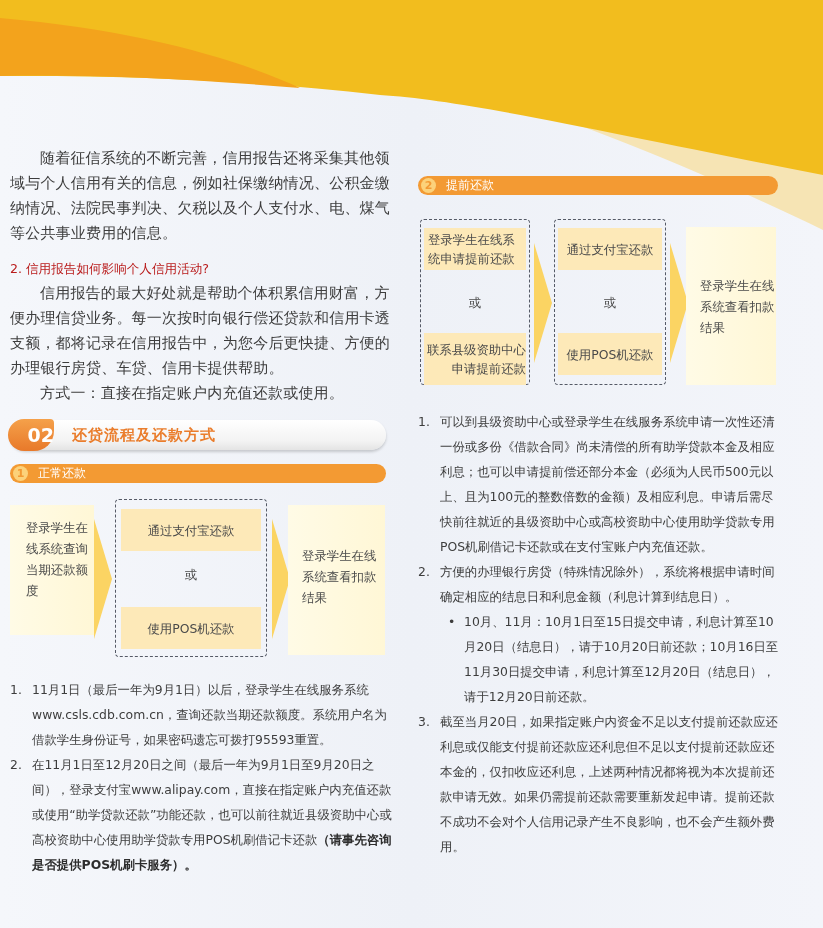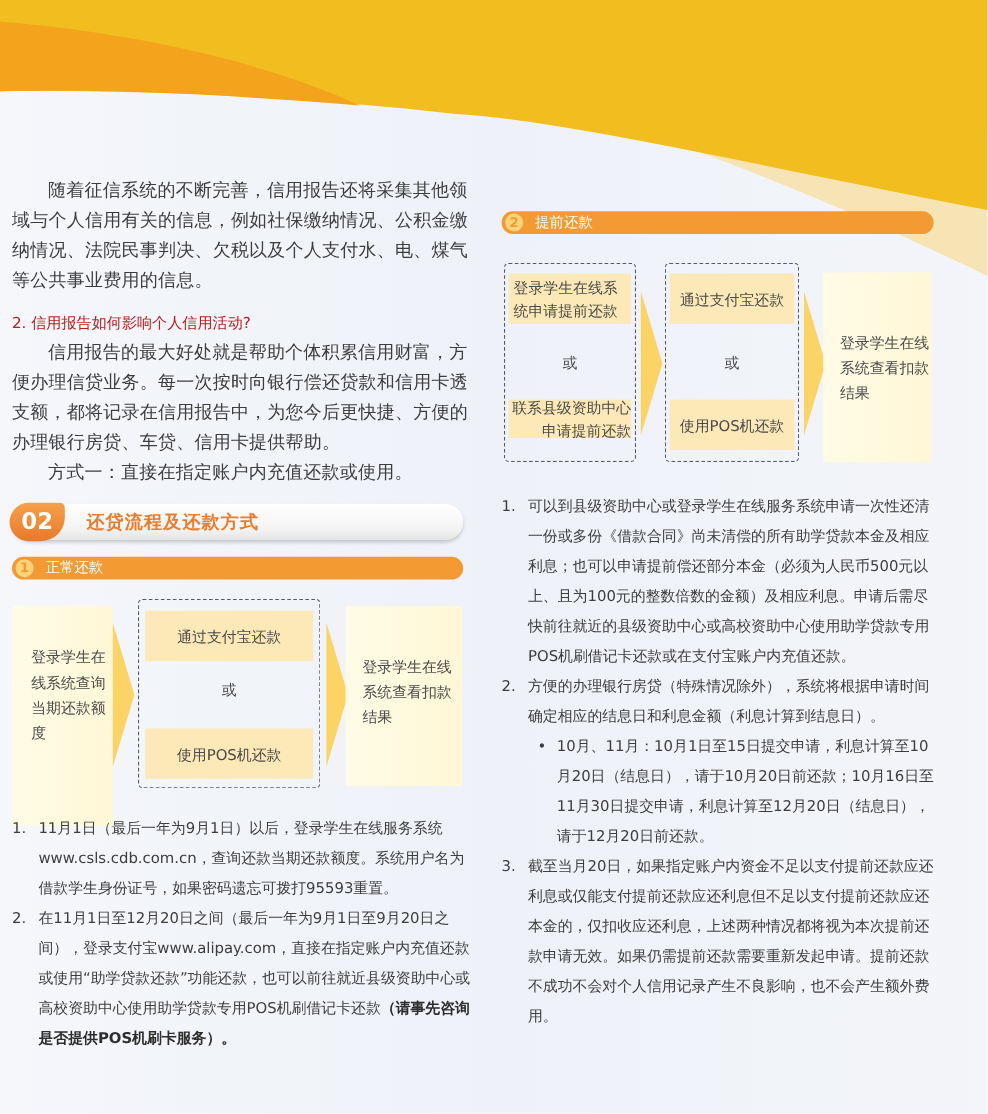--- a/index.html
+++ b/index.html
@@ -18,21 +18,21 @@
     h3.q { color: #b91c1c; font-size: 12.6px; font-weight: normal; line-height: 25px; margin-top: 7px; }
     .sec-header {
       position: relative; height: 30px; margin-top: 14px; width: 376px;
       background: linear-gradient(180deg, #ffffff 0%, #f3f3f3 70%, #e4e4e4 100%);
       border-radius: 15px; box-shadow: 0 2px 3px rgba(0,0,0,0.18);
     }
     .sec-num {
       position: absolute; left: -2px; top: -1px; width: 46px; height: 32px;
       background: linear-gradient(180deg, #f5a14a 0%, #e8792a 100%);
       border-radius: 16px 4px 20px 16px; color: #fff; font-weight: bold;
-      font-size: 19px; line-height: 32px; text-align: center;
+      font-size: 19px; line-height: 32px; text-align: right;
     }
     .sec-title { position: absolute; left: 62px; top: 0; line-height: 30px; color: #ea7d2c; font-size: 15px; font-weight: bold; letter-spacing: 1px; }
     .sub-bar {
       height: 19px; border-radius: 10px; background: #f39a33; color: #fff;
       font-size: 12px; line-height: 19px; position: relative; padding-left: 28px;
     }
     .sub-num {
       position: absolute; left: 3px; top: 2px; width: 15px; height: 15px; border-radius: 50%;
       background: #fcd27a; color: #f39a33; font-size: 11px; line-height: 15px; text-align: center; font-weight: bold;
     }
@@ -72,21 +72,21 @@
     <div class="sec-num">02</div>
     <div class="sec-title">还贷流程及还款方式</div>
   </div>
 
   <div class="sub-bar" style="margin-top:14px; width:376px">
     <span class="sub-num">1</span>
     <span>正常还款</span>
   </div>
 
   <div class="flow" style="height:160px">
-    <div class="fbox" style="left:0; top:6px; width:84px; height:183px; padding:32px 0 0 16px;">
+    <div class="fbox" style="left:0; top:6px; width:84px; height:130px; padding:12px 0 0 16px;">
       <span>登录学生在线系统查询当期还款额度</span>
     </div>
     <div class="arrow" style="left:84px; top:20px;"></div>
     <div class="dash" style="left:105px; top:0; width:152px; height:158px;"></div>
     <div class="chip" style="left:111px; top:10px; width:140px; height:42px;">通过支付宝还款</div>
     <div class="or" style="left:111px; top:68px; width:140px;">或</div>
     <div class="chip" style="left:111px; top:108px; width:140px; height:42px;">使用POS机还款</div>
     <div class="arrow" style="left:262px; top:20px;"></div>
     <div class="fbox" style="left:278px; top:6px; width:97px; height:150px; padding:40px 0 0 14px;">
       <span>登录学生在线系统查看扣款结果</span>
@@ -108,21 +108,21 @@
 <div class="col right">
   <div class="sub-bar" style="width:360px">
     <span class="sub-num">2</span>
     <span>提前还款</span>
   </div>
 
   <div class="flow" style="height:170px; margin-top:24px">
     <div class="dash" style="left:2px; top:0; width:110px; height:166px;"></div>
     <div class="chip" style="left:6px; top:9px; width:102px; height:42px; text-align:left; padding:12px 4px;">登录学生在线系统申请提前还款</div>
     <div class="or" style="left:6px; top:76px; width:102px;">或</div>
-    <div class="chip" style="left:6px; top:114px; width:102px; height:32px;">联系县级资助中心申请提前还款</div>
+    <div class="chip" style="left:6px; top:114px; width:102px; height:52px;">联系县级资助中心申请提前还款</div>
     <div class="arrow" style="left:116px; top:24px;"></div>
     <div class="dash" style="left:136px; top:0; width:112px; height:166px;"></div>
     <div class="chip" style="left:140px; top:9px; width:104px; height:42px;">通过支付宝还款</div>
     <div class="or" style="left:140px; top:76px; width:104px;">或</div>
     <div class="chip" style="left:140px; top:114px; width:104px; height:42px;">使用POS机还款</div>
     <div class="arrow" style="left:252px; top:24px;"></div>
     <div class="fbox" style="left:268px; top:8px; width:90px; height:158px; padding:48px 0 0 14px;">
       <span>登录学生在线系统查看扣款结果</span>
     </div>
   </div>

